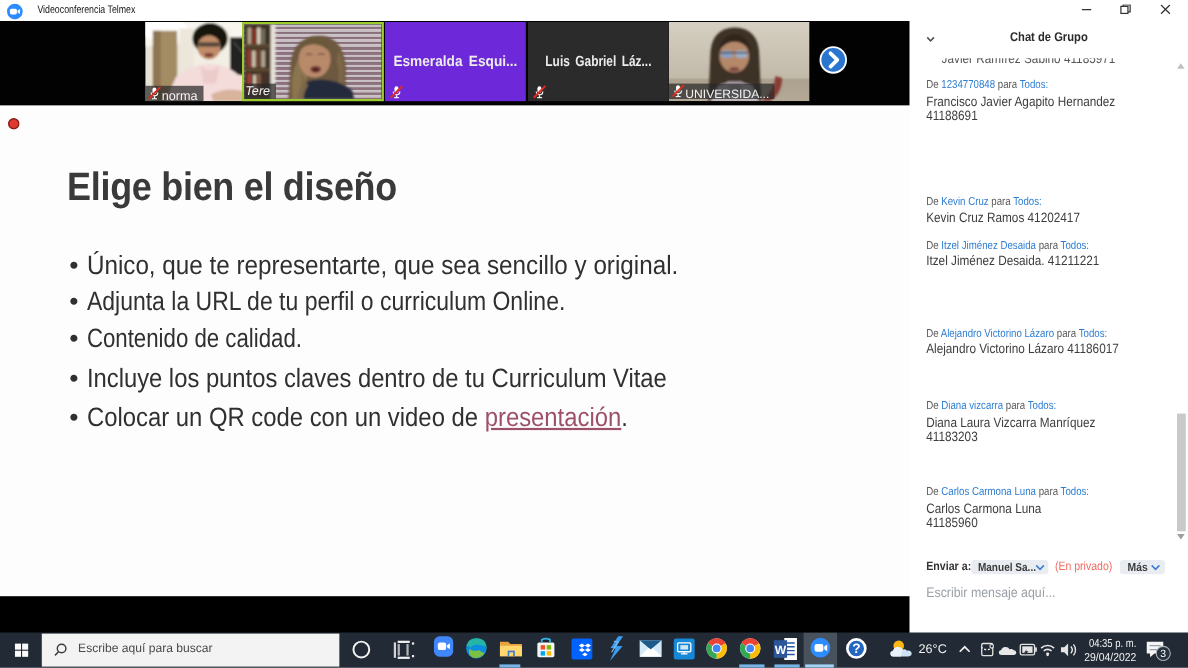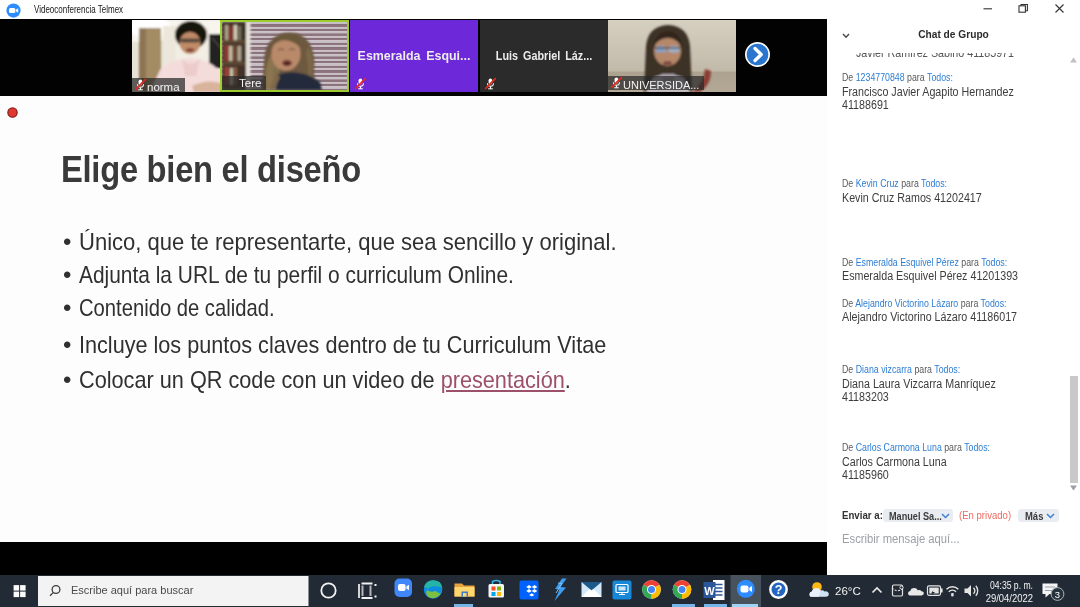--- a/index.html
+++ b/index.html
@@ -114,21 +114,21 @@
         <path d="M86 24 Q92 34 90 52 L96 68 L84 68 Q88 46 84 32 Z" fill="#7d6848"></path>
         <ellipse cx="64" cy="32" rx="14.5" ry="16.5" fill="#b98a6b"></ellipse>
         <path d="M50 24 Q63 12 78 25 L76 16 Q64 7 53 16 Z" fill="#6b583b"></path>
         <path d="M56 28 Q59 26 62 28 M67 28 Q70 26 73 28" stroke="#6b4a38" stroke-width="1.2" fill="none"></path>
         <ellipse cx="65" cy="41" rx="5" ry="3.2" fill="#7d4038"></ellipse>
         <ellipse cx="65" cy="41.5" rx="3" ry="1.4" fill="#3c1f1c"></ellipse>
         <path d="M48 68 L55 53 Q70 47 88 54 L98 60 L100 68 Z" fill="#20293a"></path>
         <path d="M50 62 Q54 50 52 44 L58 56 Q54 62 54 68 L48 68 Z" fill="#7d6848"></path>
       </g>
     </svg>
-    <div class="label" style="padding-left:17px;">Tere</div>
+    <div class="label" style="padding-left:1px;font-style:italic;">Tere</div>
   </div>
 
   <div class="tile" style="left:350px;top:20px;width:128px;background:#6d28d9;">
     <div class="tname">Esmeralda Esqui...</div>
     <svg class="abs" style="left:4px;top:57px;" width="13" height="13" viewBox="0 0 13 13">
         <g fill="#fff">
           <rect x="4.6" y="1.5" width="3.6" height="6" rx="1.8"></rect>
           <path d="M3 6.2 a3.5 3.5 0 0 0 7 0 h-1 a2.5 2.5 0 0 1-5 0 Z"></path>
           <rect x="5.9" y="9.6" width="1.2" height="2"></rect>
           <rect x="4.2" y="11.3" width="4.6" height="1"></rect>
@@ -222,23 +222,23 @@
     <div class="mb" style="position:absolute;top:-6px;color:#555;">Javier Ramírez Sabino 41185971</div>
   </div>
   <div class="msg" style="top:70.4px;">
     <div class="mh">De <b>1234770848</b> para <b>Todos:</b></div>
     <div class="mb">Francisco Javier Agapito Hernandez<br>41188691</div>
   </div>
   <div class="msg" style="top:176.4px;">
     <div class="mh">De <b>Kevin Cruz</b>  para <b>Todos:</b></div>
     <div class="mb">Kevin Cruz Ramos 41202417</div>
   </div>
-  <div class="msg" style="top:255px;">
-    <div class="mh">De <b>Esmeralda Esquivel Pérez</b>  para <b>Todos:</b></div>
-    <div class="mb">Esmeralda Esquivel Pérez 41201393</div>
+  <div class="msg" style="top:216px;">
+    <div class="mh">De <b>Itzel Jiménez Desaida</b> para <b>Todos:</b></div>
+    <div class="mb">Itzel Jiménez Desaida. 41211221</div>
   </div>
   <div class="msg" style="top:295.9px;">
     <div class="mh">De <b>Alejandro Victorino Lázaro</b> para <b>Todos:</b></div>
     <div class="mb">Alejandro Victorino Lázaro 41186017</div>
   </div>
   <div class="msg" style="top:334.3px;margin-top:28px;">
     <div class="mh">De <b>Diana vizcarra</b>  para <b>Todos:</b></div>
     <div class="mb">Diana Laura Vizcarra Manríquez<br>41183203</div>
   </div>
   <div class="msg" style="top:440.4px;">

